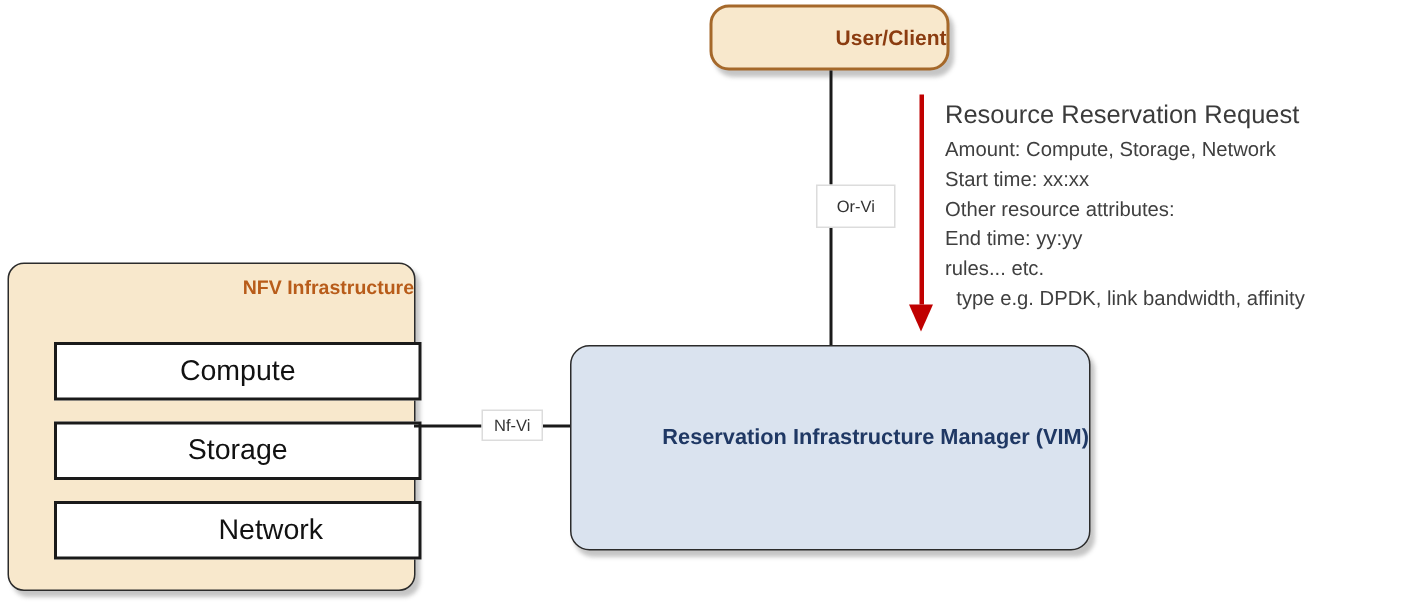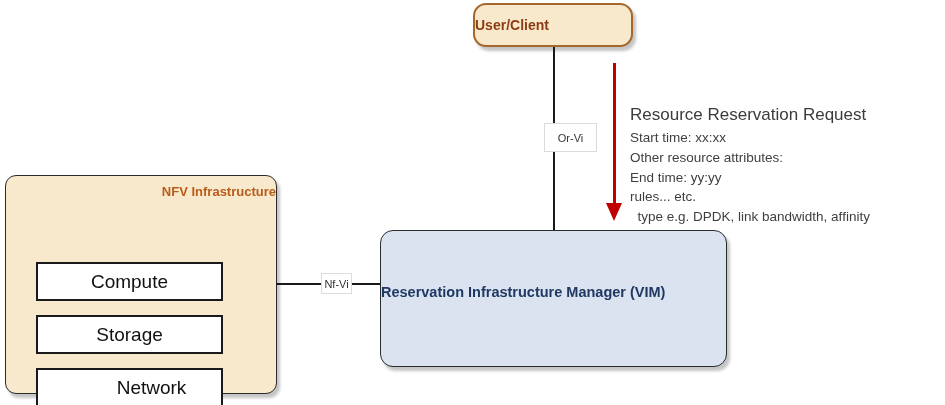--- a/index.html
+++ b/index.html
@@ -12,21 +12,21 @@
     height: 405px;
     background: #ffffff;
     overflow: hidden;
   }
 
   
   .node {
     position: absolute;
     display: flex;
     align-items: center;
-    justify-content: flex-start;
+    justify-content: flex-end;
     box-shadow: 3px 4px 3px rgba(110,110,110,0.40);
   }
 
   
   .user-client {
     left: 473px; top: 3px;
     width: 160px; height: 44px;
     background: var(--node_fill_tan);
     border: 2px solid var(--node_border_brown);
     border-radius: 13px;
@@ -51,29 +51,28 @@
     position: absolute;
     top: 8px; left: 0; right: 0;
     text-align: right;
     color: var(--nfv_title_text);
     font-size: 13px;
     font-weight: bold;
   }
   .inner-box {
     position: absolute;
     left: 30px;
-    width: 187px; height: 39px;
+    width: 245px; height: 39px;
     background: #ffffff;
     border: 2px solid #1a1a1a;
     display: flex;
     align-items: center;
     justify-content: center;
     font-size: 19px;
     color: #111111;
-    margin-top: 34px;
   }
   .inner-box.compute { top: 52px; }
   .inner-box.storage { top: 105px; }
   .inner-box.network { top: 158px; padding-left: 44px; }
 
   
   .vim {
     left: 380px; top: 230px;
     width: 347px; height: 137px;
     background: var(--vim_fill);
@@ -105,21 +104,21 @@
     background: #ffffff;
     border: 1px solid #dcdcdc;
     display: flex;
     align-items: center;
     justify-content: center;
     font-size: 11px;
     color: #333333;
     margin-left: 12px;
   }
   .conn-label.or-vi { left: 532px; top: 123px; width: 53px; height: 29px; }
-  .conn-label.nf-vi { left: 309px; top: 273px; width: 31px; height: 21px; }
+  .conn-label.nf-vi { left: 309px; top: 273px; width: 41px; height: 21px; }
 
   
   .red-arrow-line {
     position: absolute;
     left: 613px; top: 63px;
     width: 3px; height: 140px;
     background: var(--arrow_red);
   }
   .red-arrow-head {
     position: absolute;
@@ -133,21 +132,20 @@
   
   .annotation {
     position: absolute;
     left: 630px; top: 64px;
     color: var(--annotation_text);
   }
   .ann-title {
     font-size: 17px;
     line-height: 26px;
     color: #3b3b3b;
-    margin-top: 38px;
   }
   .ann-line {
     font-size: 13.5px;
     line-height: 19.8px;
     white-space: pre-wrap;
   }
 </style>
 </head>
 <body>
 
@@ -160,20 +158,21 @@
   <div class="vline"></div>
   <div class="conn-label or-vi">
     <span>Or-Vi</span>
   </div>
 
   <div class="red-arrow-line"></div>
   <div class="red-arrow-head"></div>
 
   <div class="annotation">
     <div class="ann-title">Resource Reservation Request</div>
+    <div class="ann-line">Amount: Compute, Storage, Network</div>
     <div class="ann-line">Start time: xx:xx</div>
     <div class="ann-line">Other resource attributes:</div>
     <div class="ann-line">End time: yy:yy</div>
     <div class="ann-line">rules... etc.</div>
     <div class="ann-line">  type e.g. DPDK, link bandwidth, affinity</div>
   </div>
 
   <div class="nfv">
     <div class="nfv-title">NFV Infrastructure</div>
     <div class="inner-box compute">

